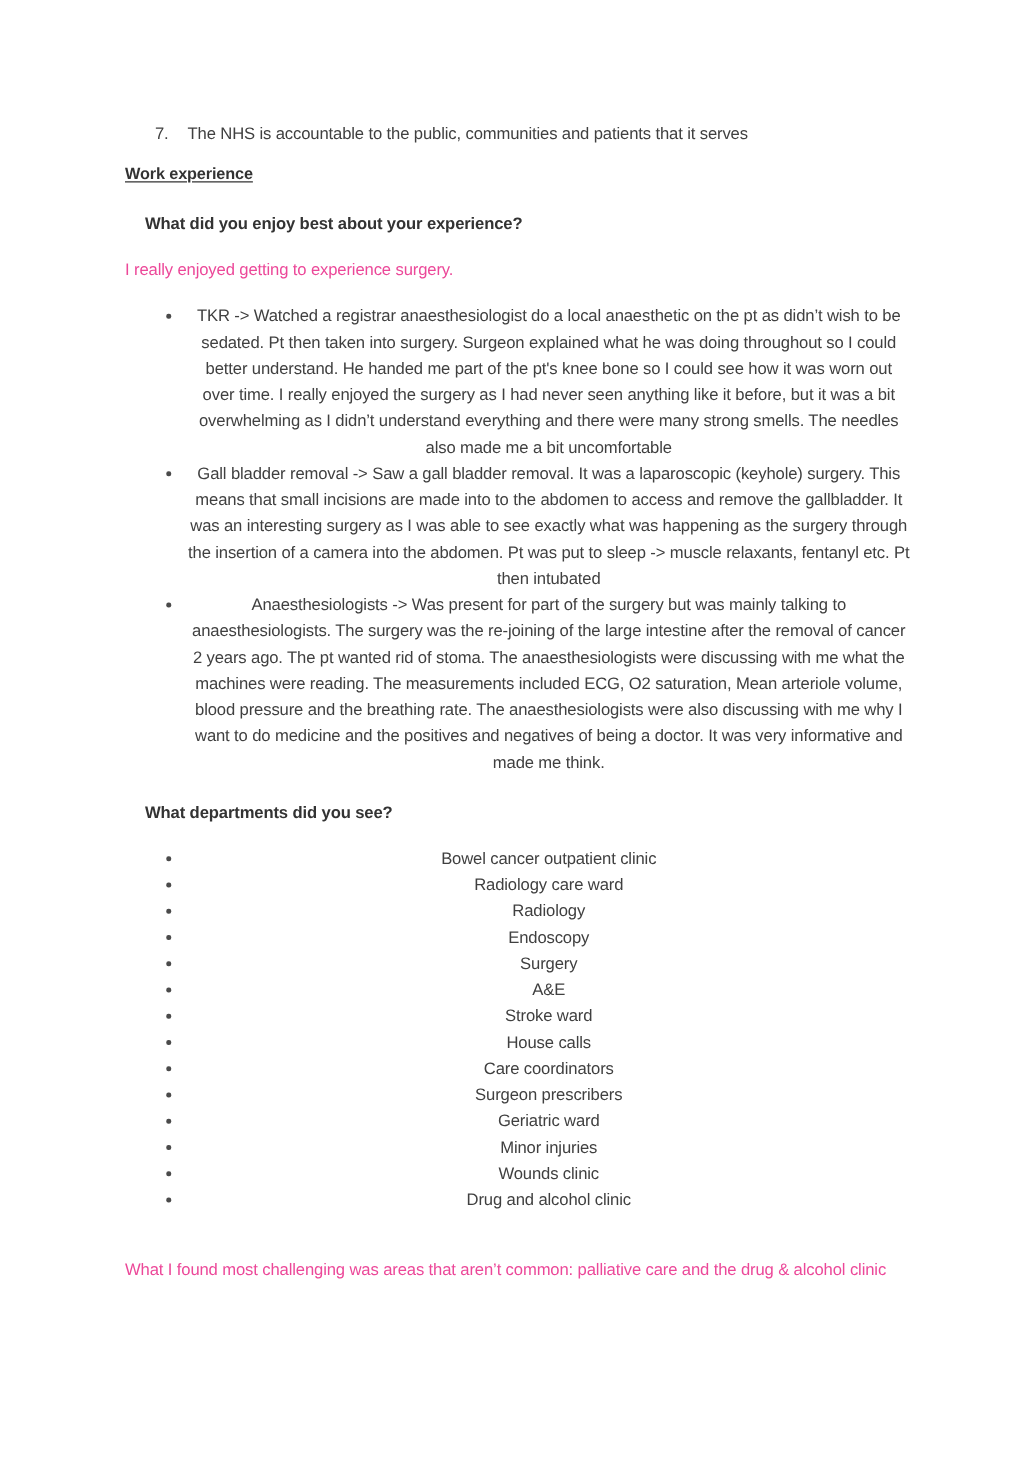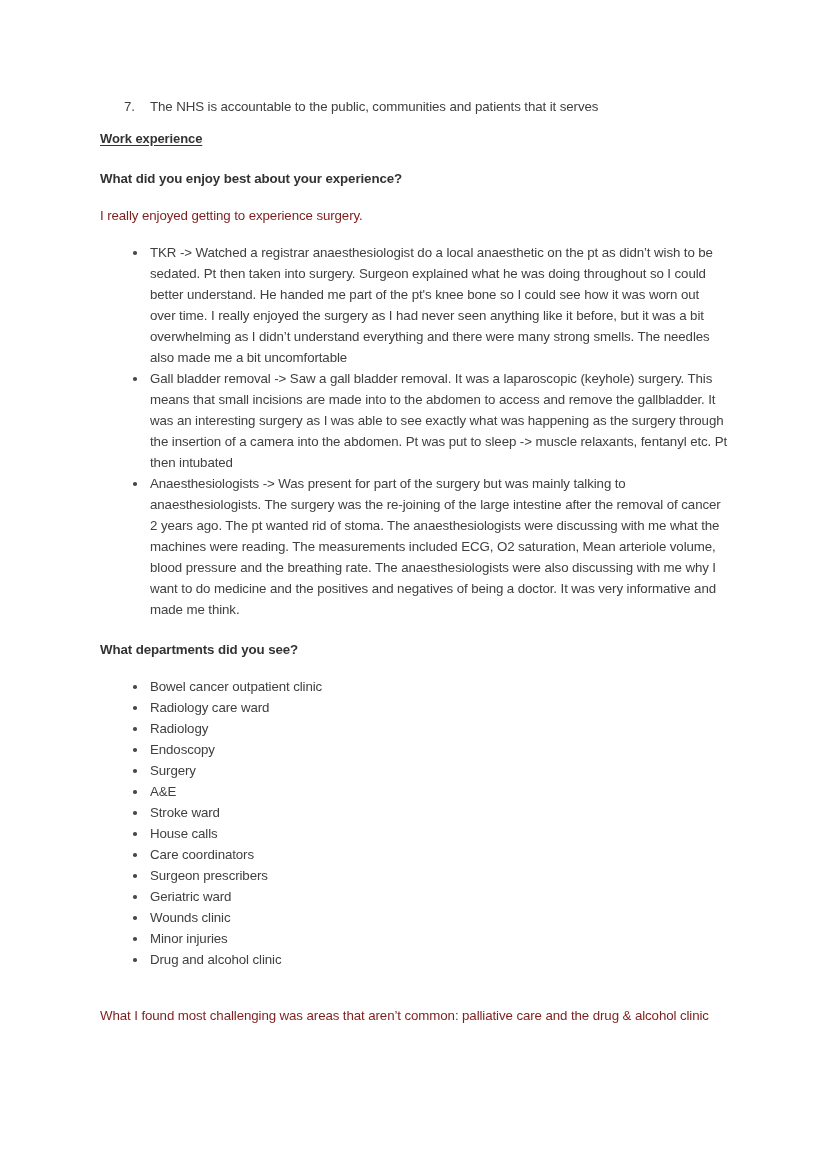--- a/index.html
+++ b/index.html
@@ -28,21 +28,21 @@
     position: absolute;
     left: 100px;
     top: 96px;
     width: 628px;
   }
 
   
   .para {
     font-size: 13.3px;
     line-height: 21px;
-    color: #7f1d1d;
+    color: #ec4899;
     margin: 0 0 0 0;
     letter-spacing: -0.1px;
   }
   .spacer-sm { height: 11px; }
   .spacer-md { height: 16px; }
   .spacer-lg { height: 19px; }
 
   
   .numbered-item {
     display: flex;
@@ -72,35 +72,37 @@
     letter-spacing: -0.1px;
   }
 
   
   .heading-question {
     font-size: 13.3px;
     line-height: 21px;
     font-weight: bold;
     color: #333333;
     letter-spacing: -0.1px;
+    margin-left: 16px;
   }
 
   
   .bullet-list {
     list-style: none;
     margin: 0;
     padding: 0;
   }
   .bullet-item {
     position: relative;
     font-size: 13.3px;
     line-height: 21px;
     color: #404040;
     padding-left: 50px;
     letter-spacing: -0.1px;
+    text-align: center;
   }
   .bullet-item::before {
     content: "";
     position: absolute;
     left: 33px;
     top: 9px;
     width: 3.6px;
     height: 3.6px;
     border-radius: 50%;
     background: #4a4a4a;
@@ -151,22 +153,22 @@
       <li class="bullet-item tight">Radiology care ward</li>
       <li class="bullet-item tight">Radiology</li>
       <li class="bullet-item tight">Endoscopy</li>
       <li class="bullet-item tight">Surgery</li>
       <li class="bullet-item tight">A&amp;E</li>
       <li class="bullet-item tight">Stroke ward</li>
       <li class="bullet-item tight">House calls</li>
       <li class="bullet-item tight">Care coordinators</li>
       <li class="bullet-item tight">Surgeon prescribers</li>
       <li class="bullet-item tight">Geriatric ward</li>
+      <li class="bullet-item tight">Minor injuries</li>
       <li class="bullet-item tight">Wounds clinic</li>
-      <li class="bullet-item tight">Minor injuries</li>
       <li class="bullet-item tight">Drug and alcohol clinic</li>
     </ul>
 
     <div class="spacer-lg"></div>
 
 
     <div class="spacer-md"></div>
 
     <div class="para">What I found most challenging was areas that aren’t common: palliative care and the drug &amp; alcohol clinic</div>
 

